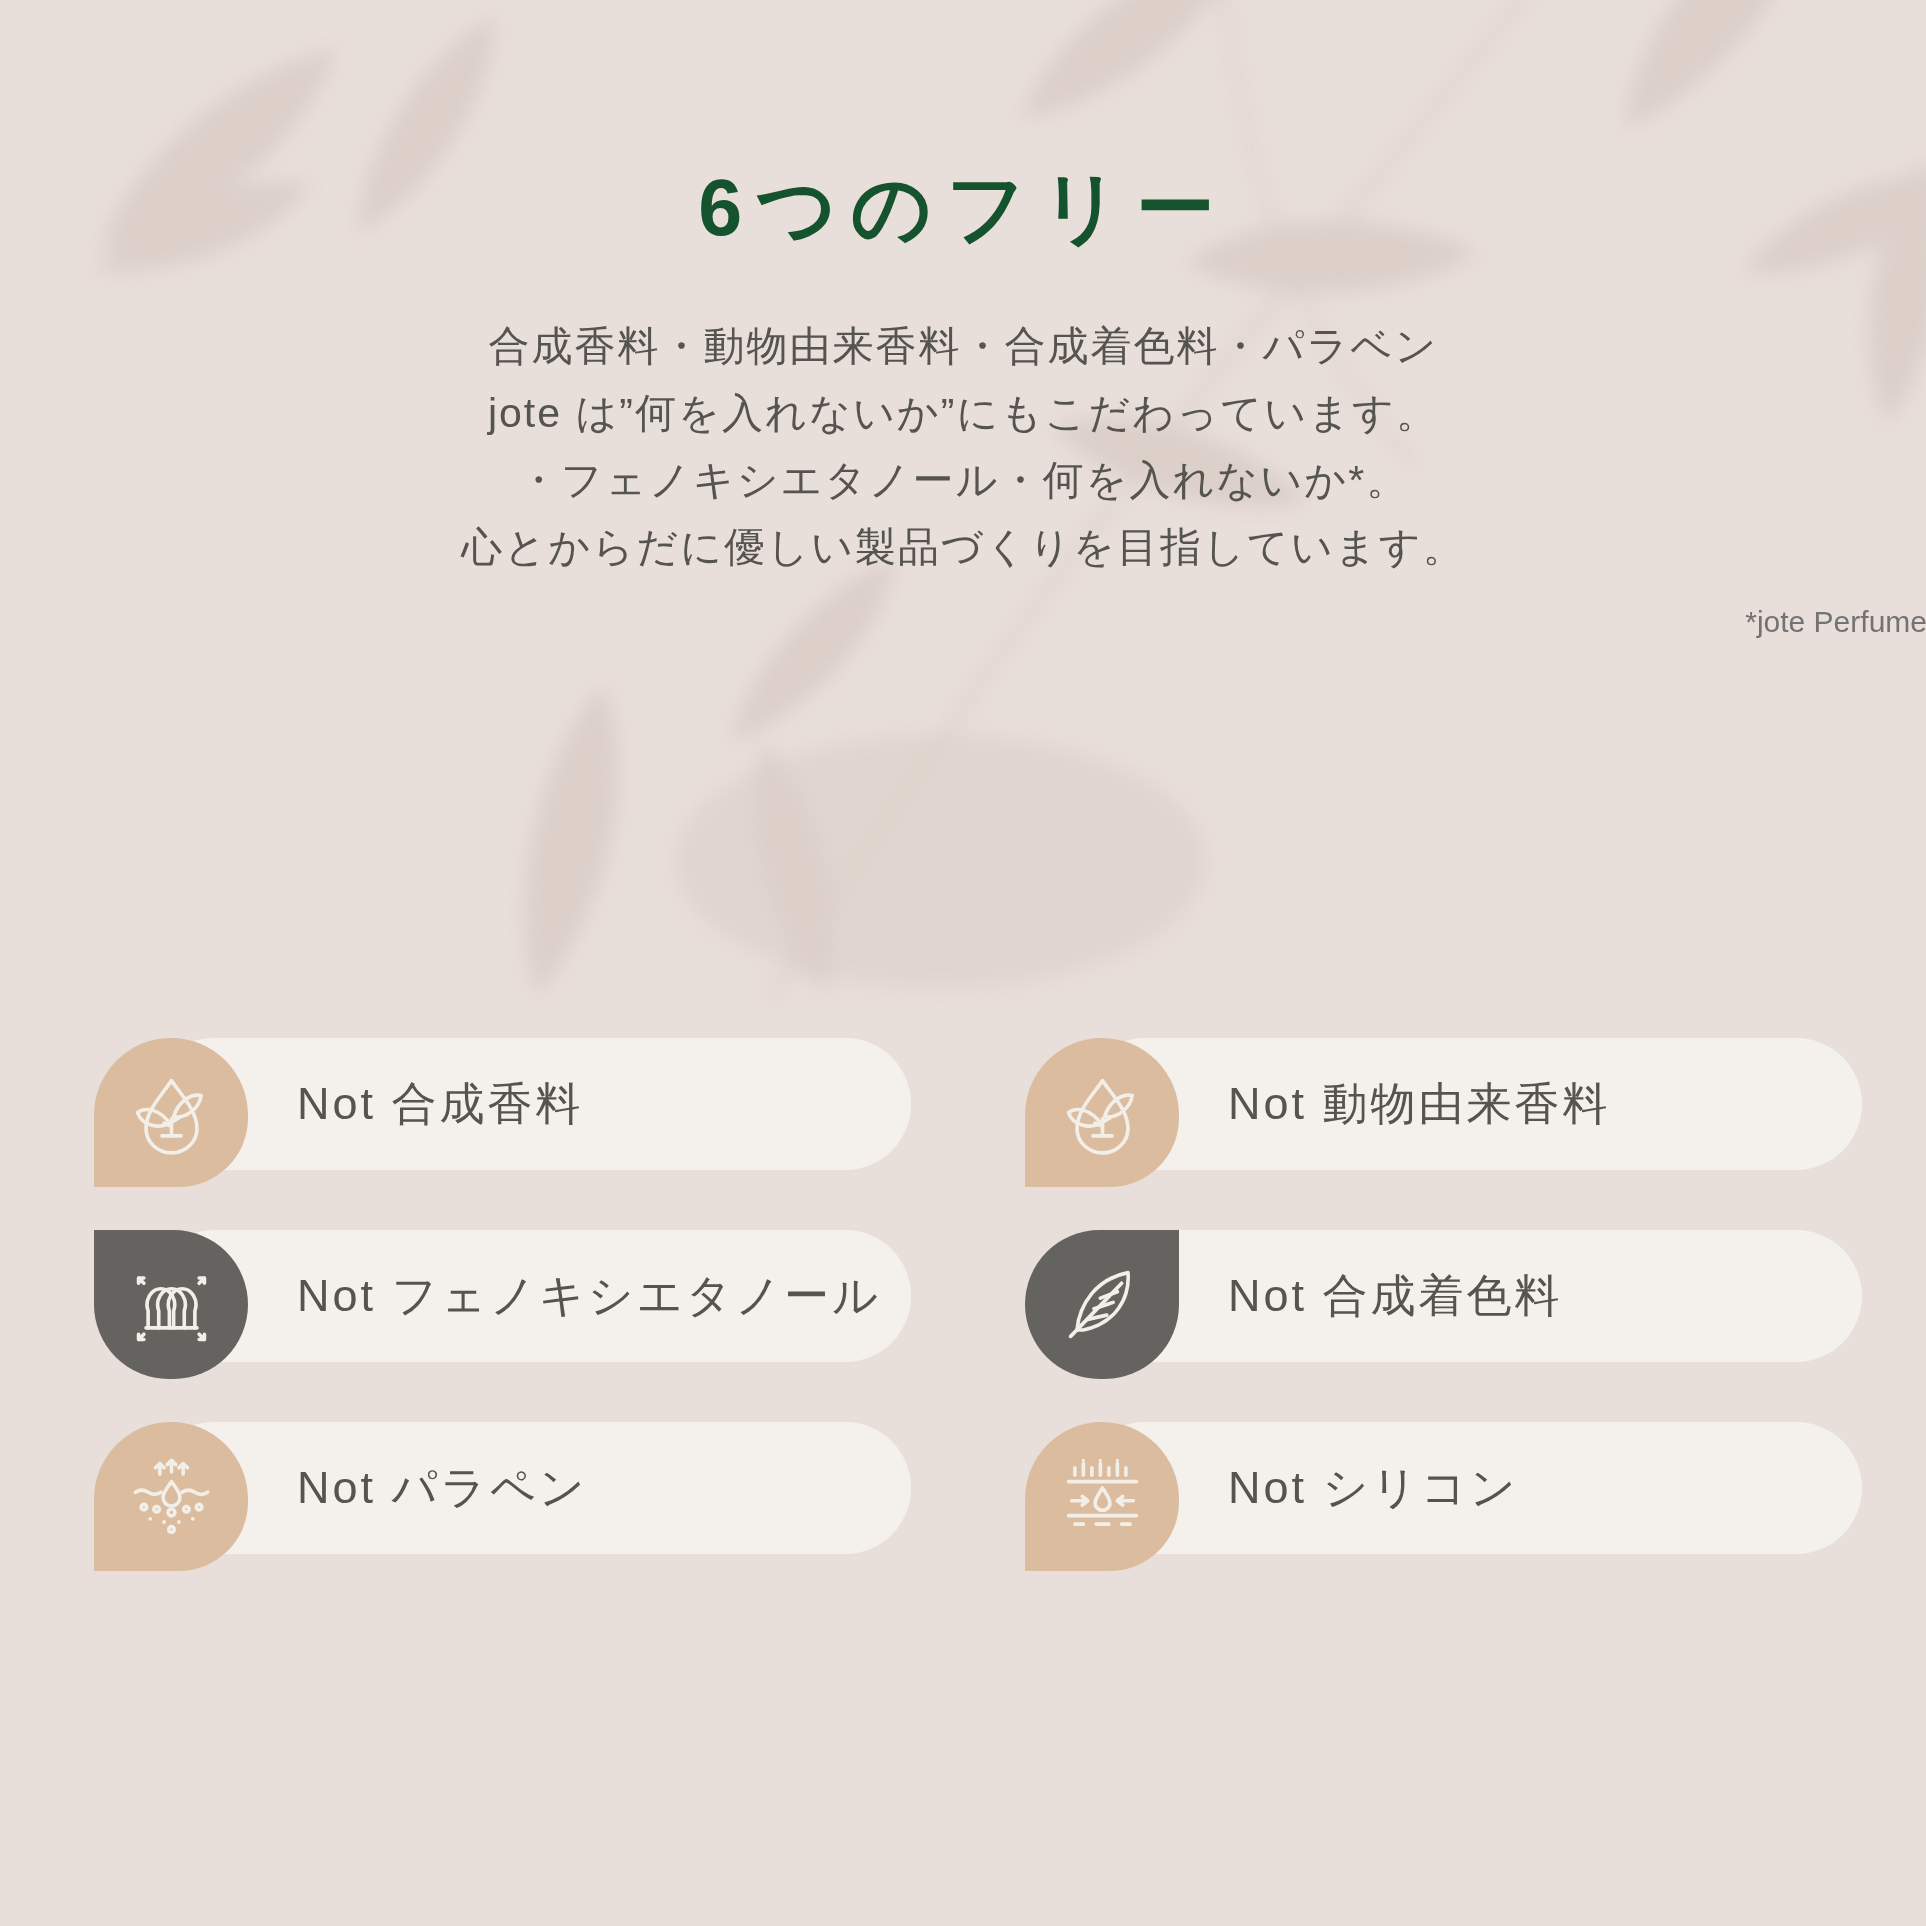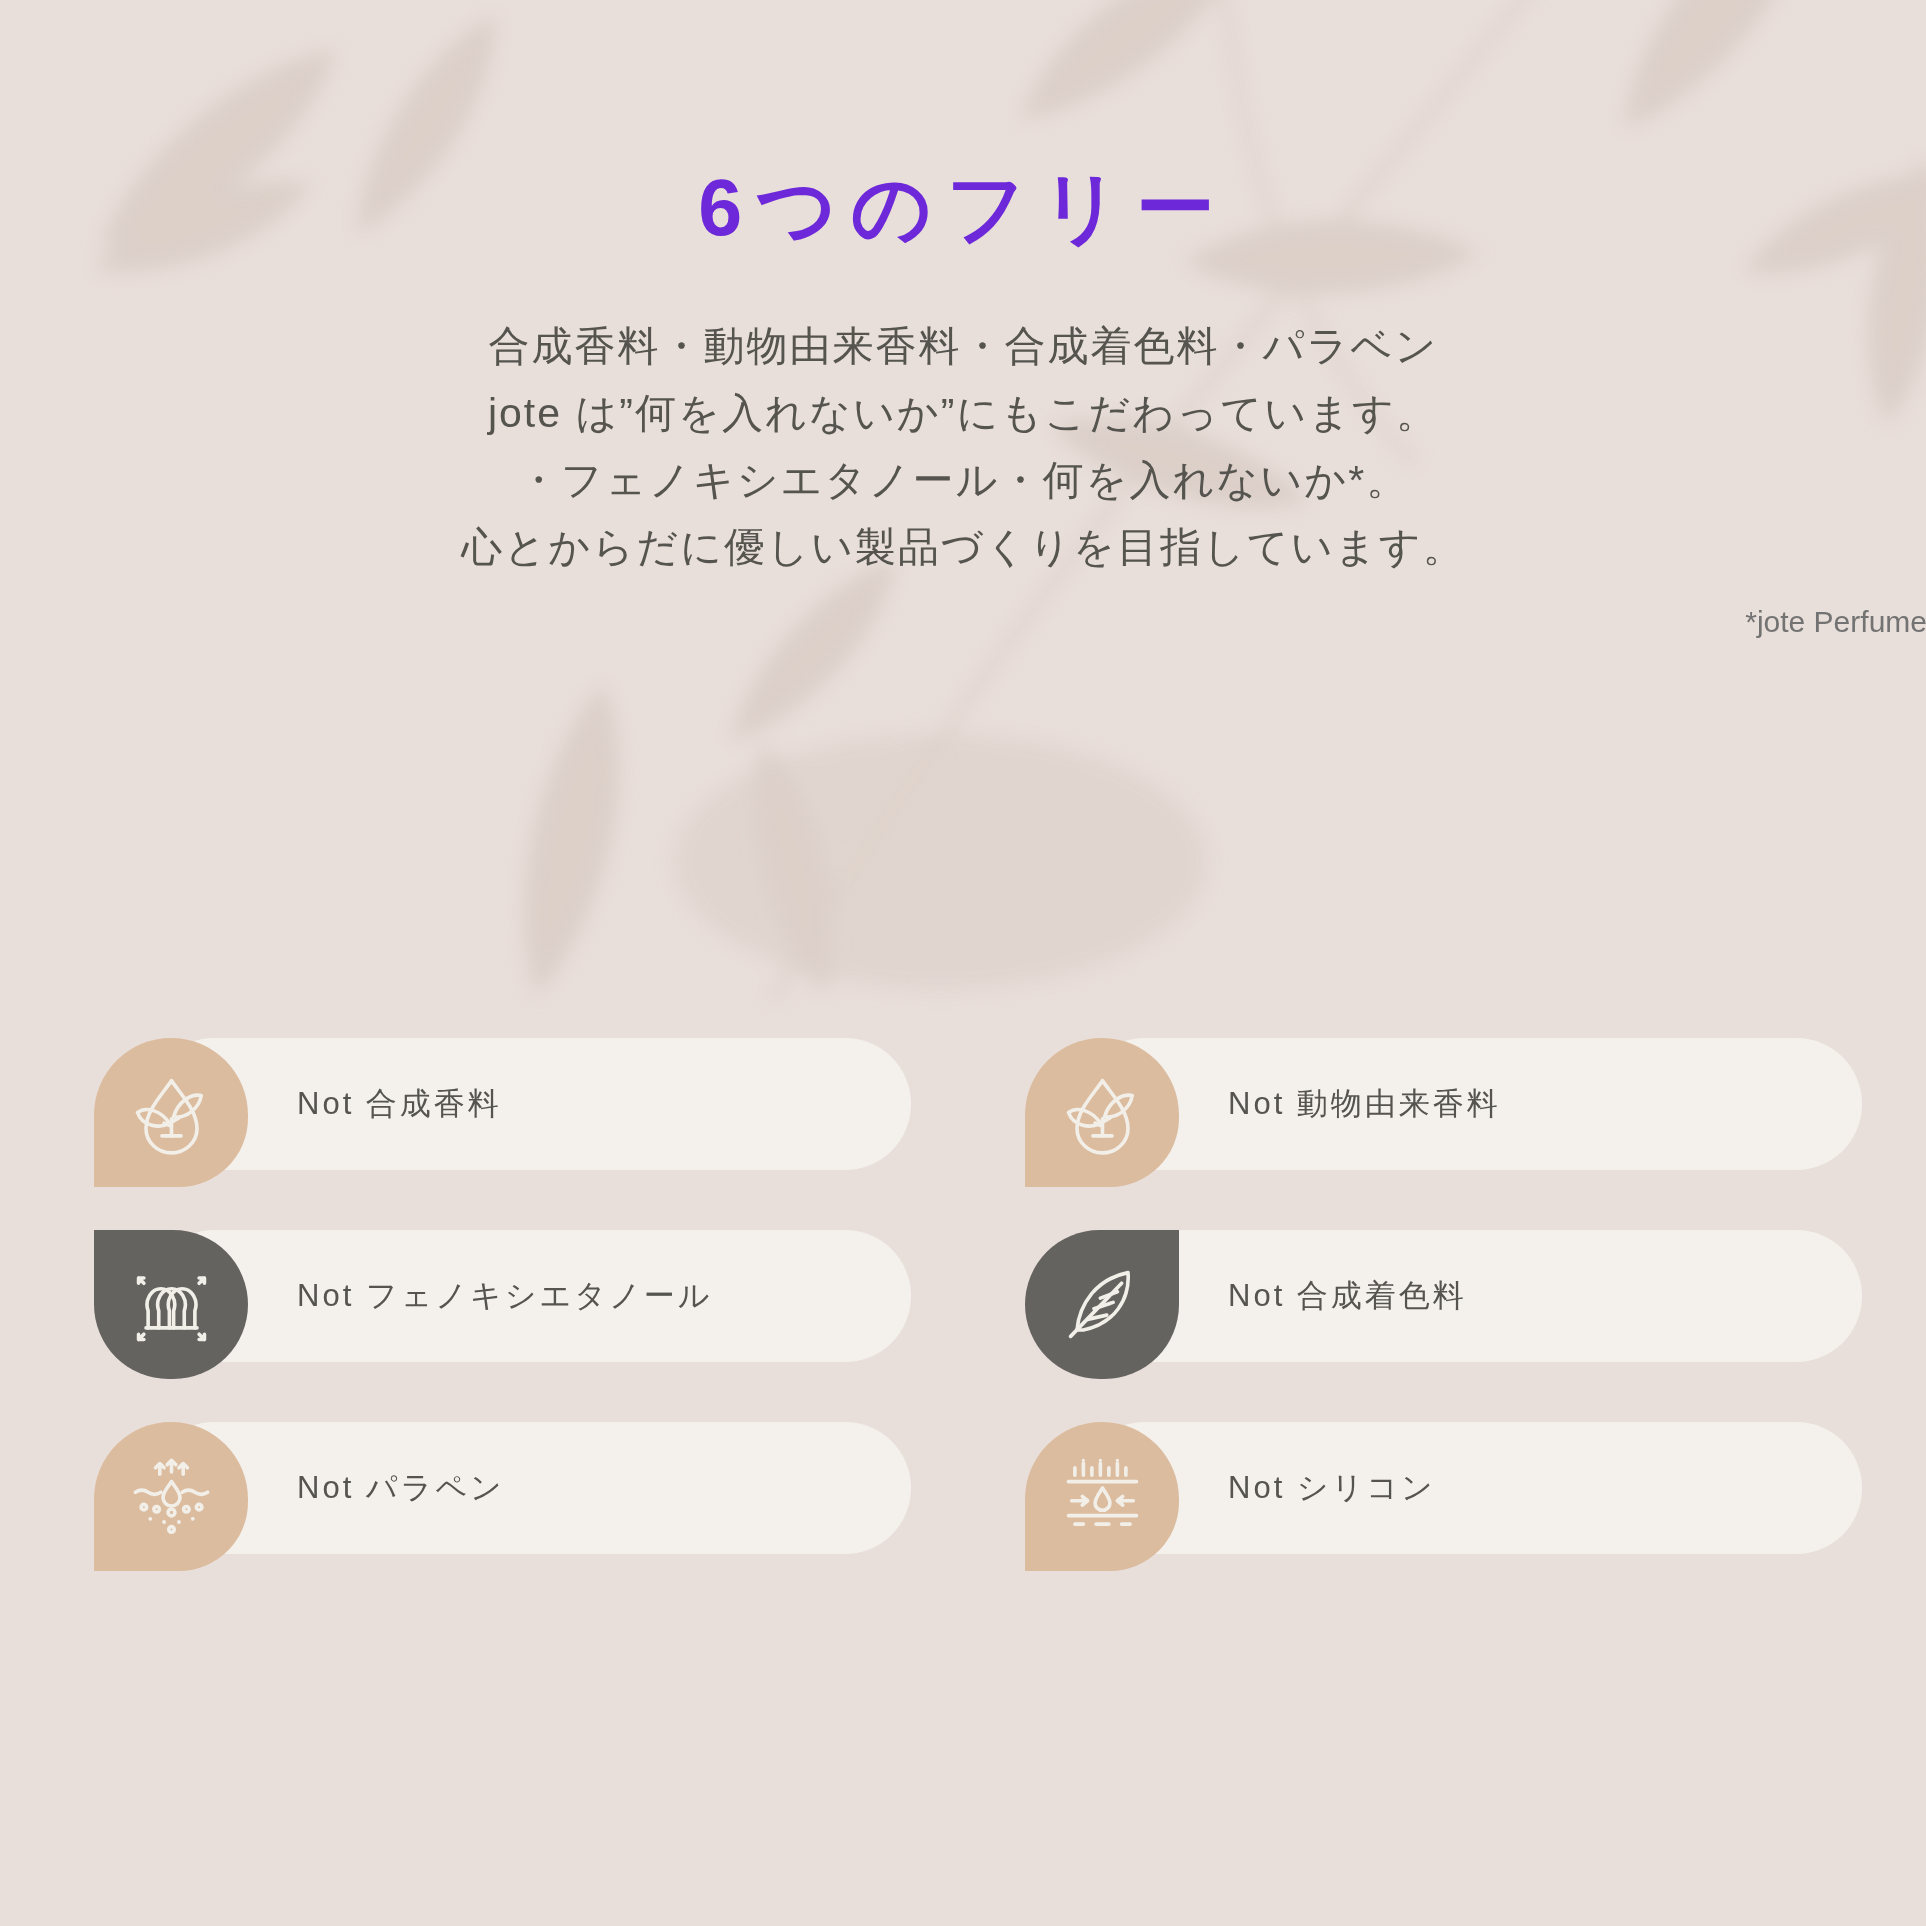--- a/index.html
+++ b/index.html
@@ -57,21 +57,21 @@
     height:132px;
     background:#f4f1ec;
     border-radius:66px;
     z-index:1;
   }
   .pill-label{
     position:absolute;
     left:203px;top:0;
     height:132px;
     line-height:132px;
-    font-size:31px;
+    font-size:45px;
     letter-spacing:3px;
     color:#55544f;
     z-index:3;
     white-space:nowrap;
   }
   .badge{
     position:absolute;
     left:0;top:0;
     width:154px;height:149px;
     z-index:2;
@@ -118,21 +118,21 @@
       <use href="#leaf" transform="translate(1060 430) rotate(36) scale(1.1)"></use>
       <use href="#leaf" transform="translate(905 565) rotate(152) scale(1.0)"></use>
       <use href="#leaf" transform="translate(610 690) rotate(122) scale(1.3)"></use>
       <use href="#leaf" transform="translate(770 750) rotate(96) scale(1.05)"></use>
       <use href="#leaf" transform="translate(1905 430) rotate(-62) scale(1.1)"></use>
       <ellipse cx="950" cy="870" rx="270" ry="130" opacity="0.6"></ellipse>
     </g>
   </svg>
 
   <div class="content">
-    <h1 class="title" style="color: #6d28d9;">6つのフリー</h1>
+    <h1 class="title" style="color: #14532d;">6つのフリー</h1>
 
     <div class="intro">
       <p>合成香料・動物由来香料・合成着色料・パラベン</p>
       <p>jote は”何を入れないか”にもこだわっています。</p>
       <p>・フェノキシエタノール・何を入れないか*。</p>
       <p>心とからだに優しい製品づくりを目指しています。</p>
     </div>
     <div class="footnote">*jote Perfume</div>
   </div>
 

